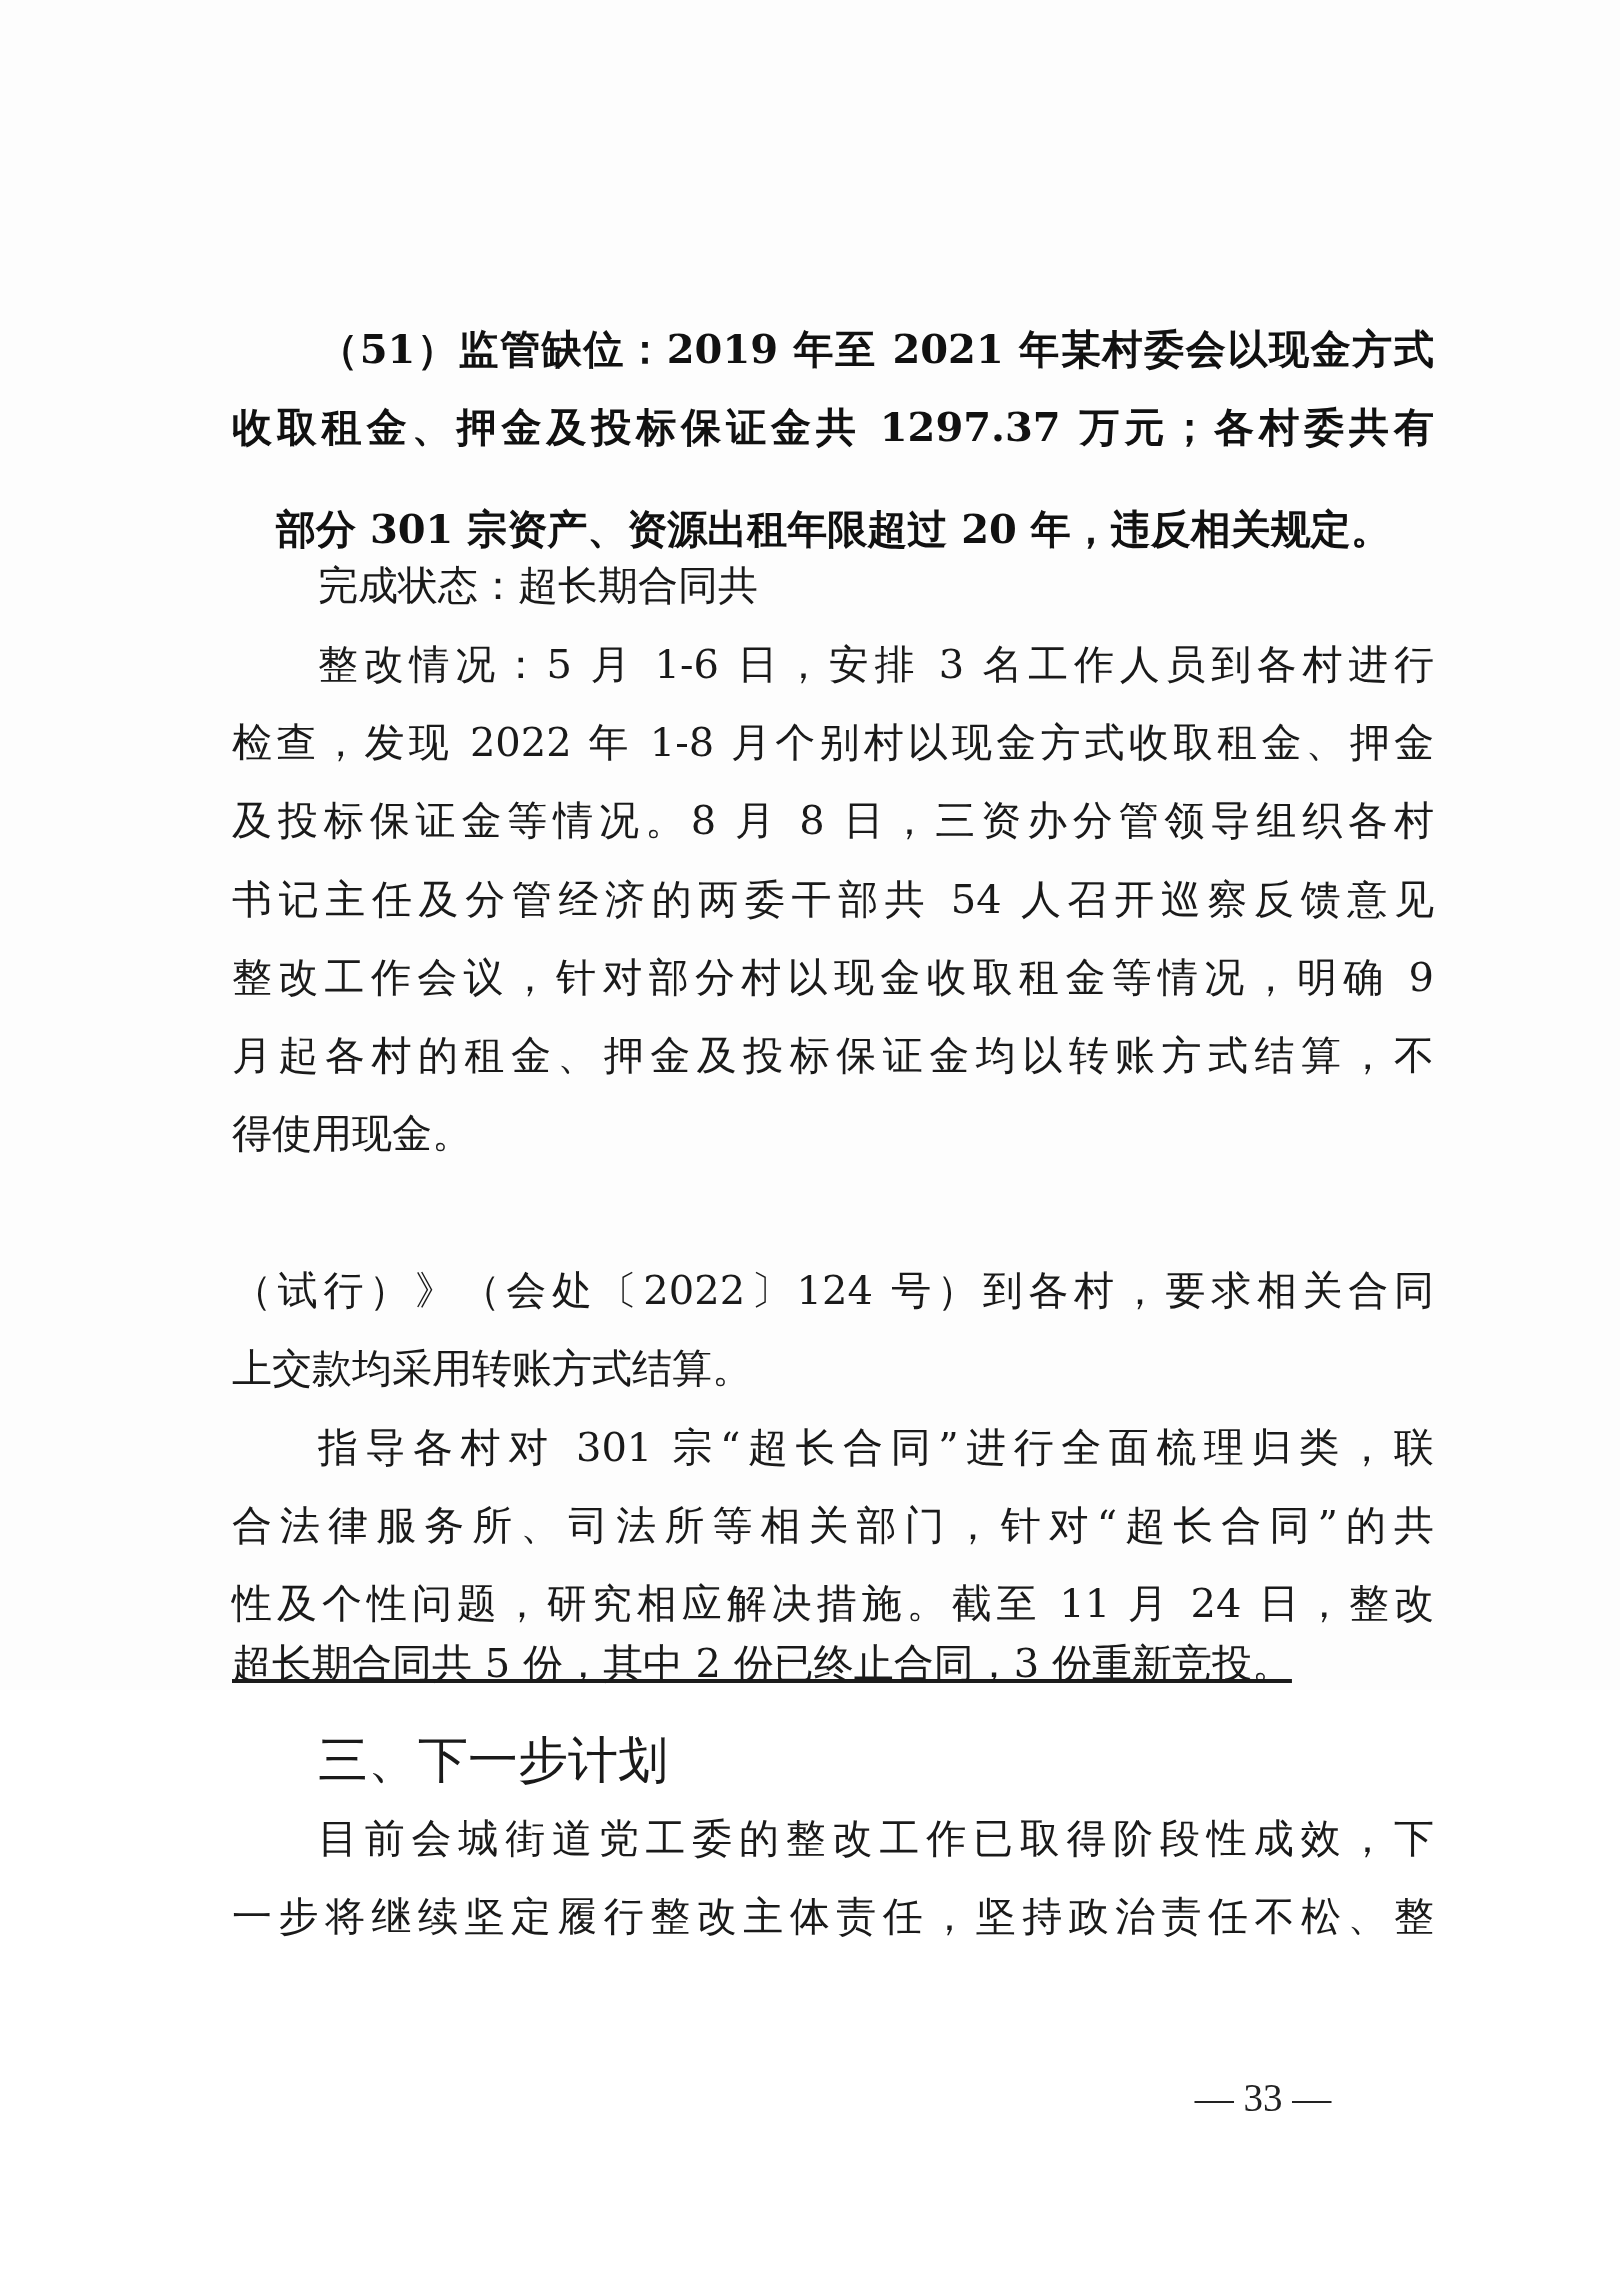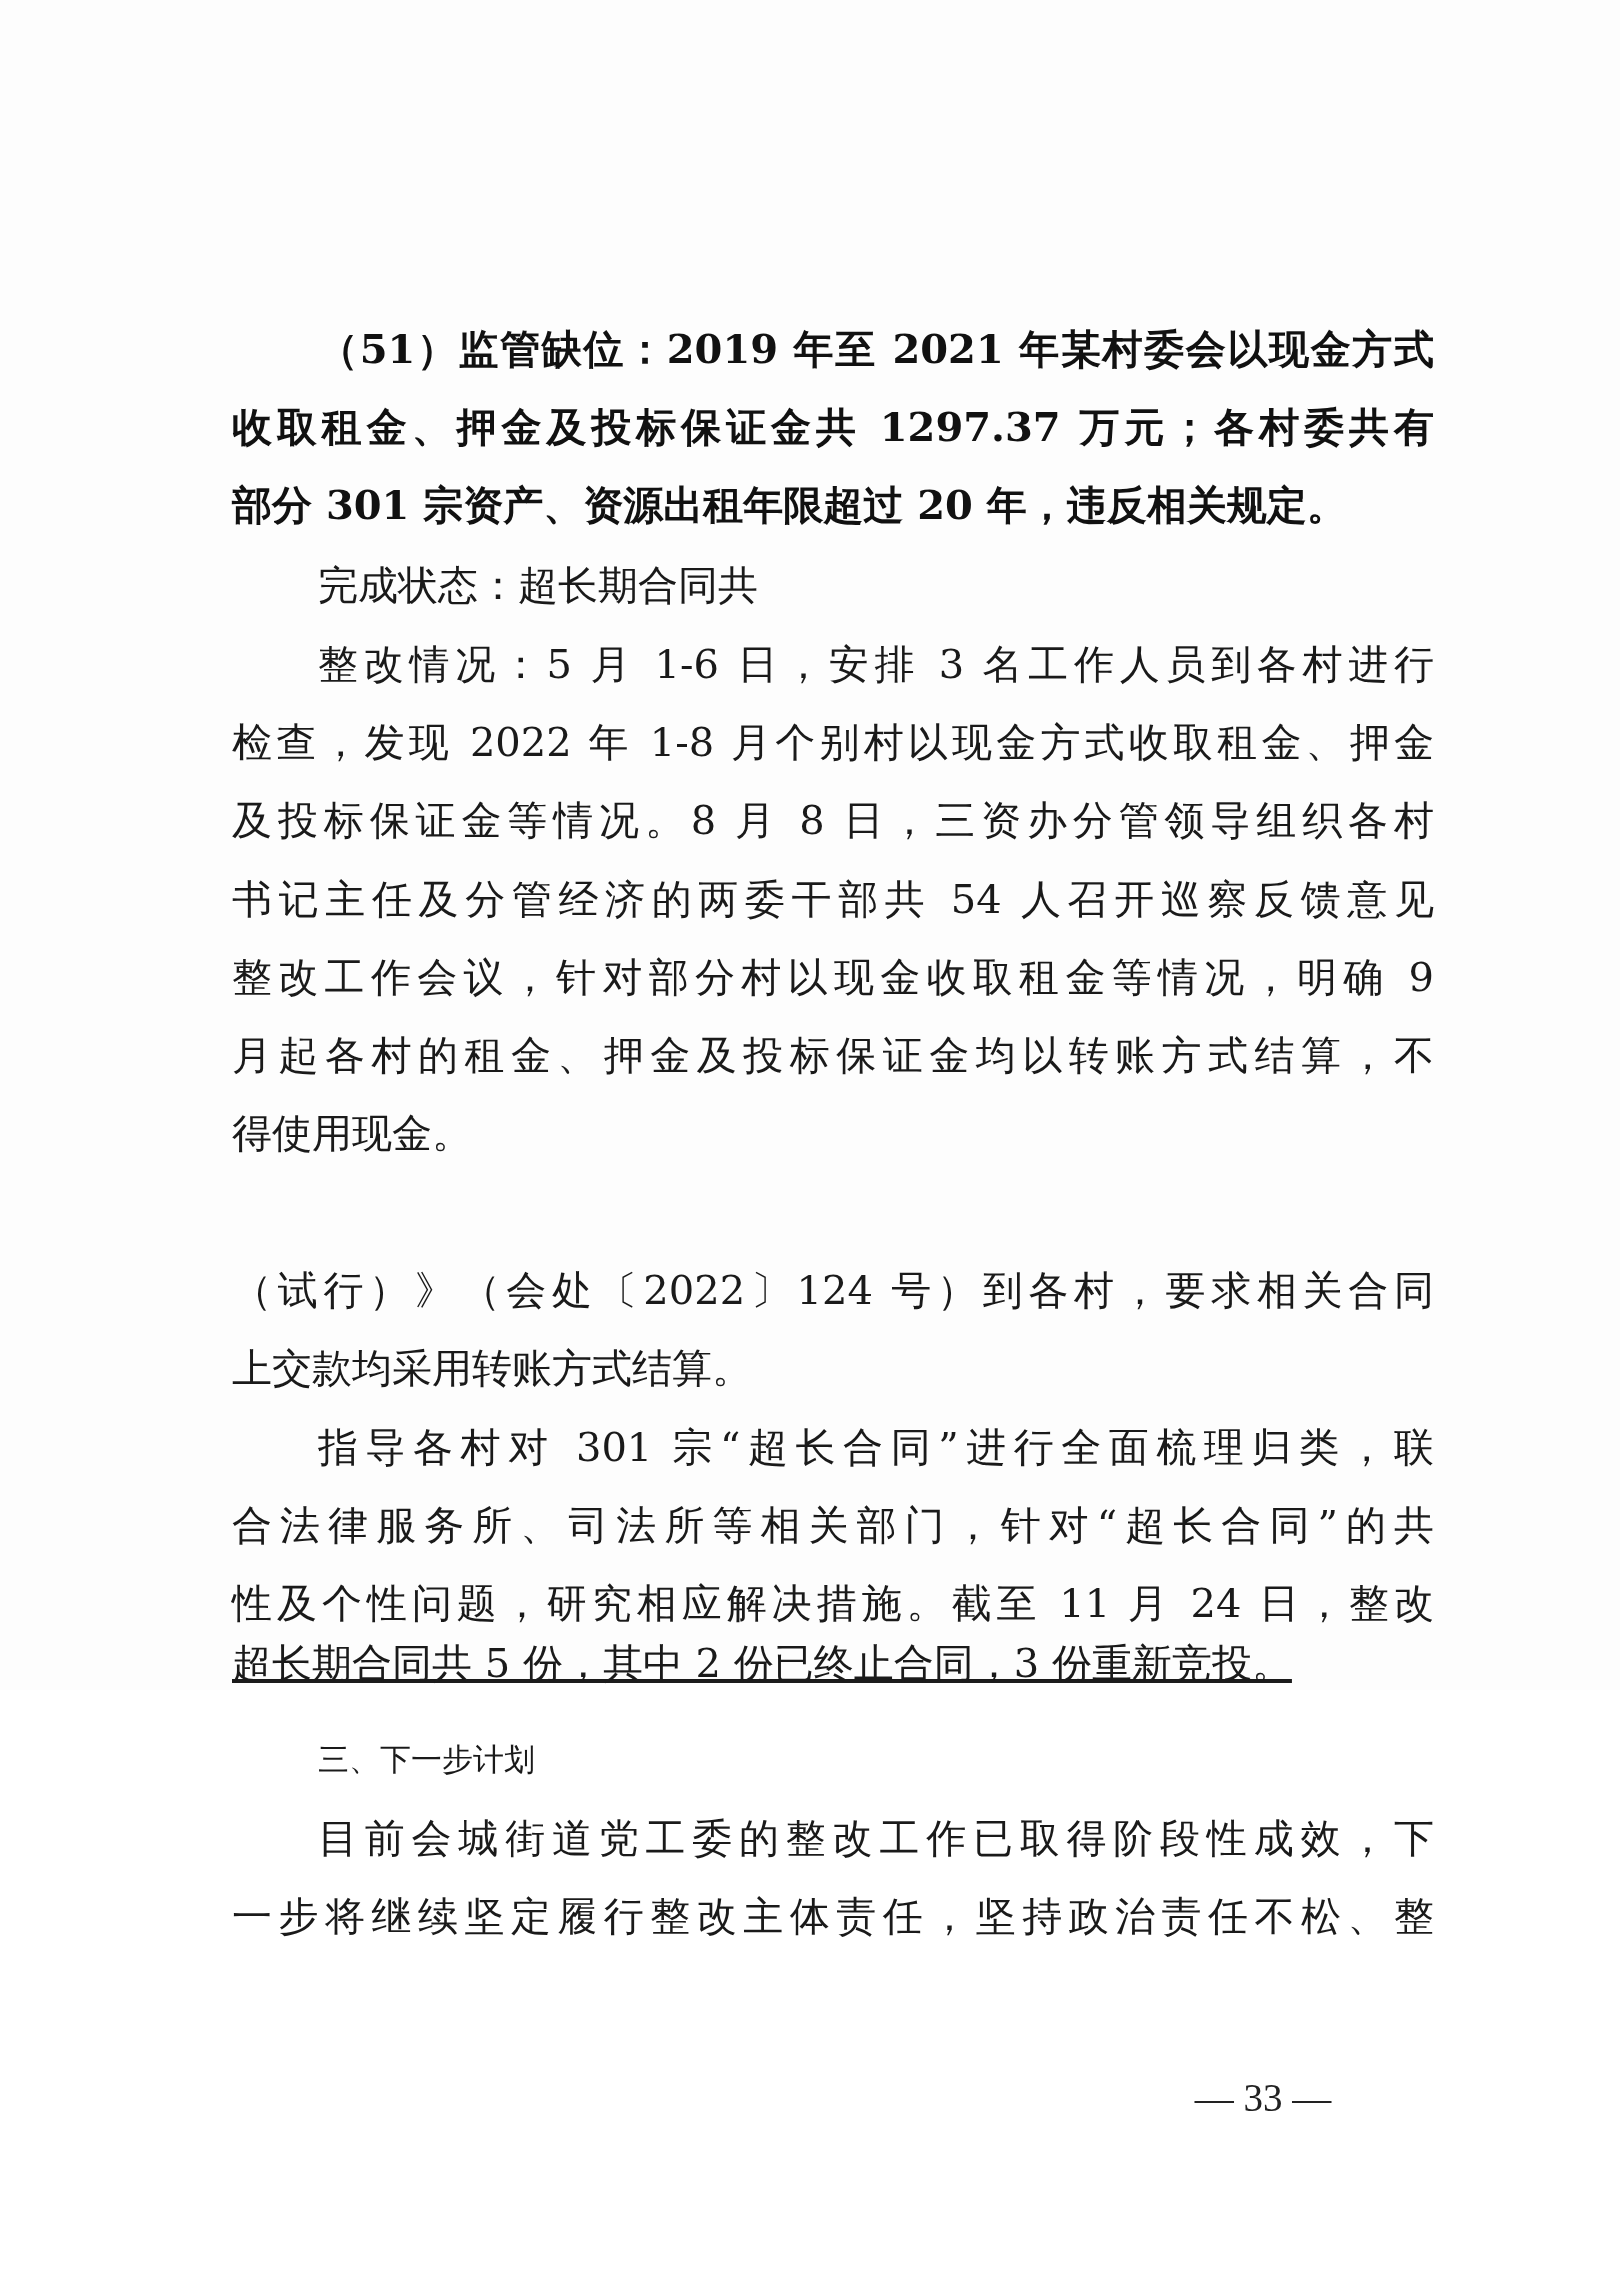--- a/index.html
+++ b/index.html
@@ -40,21 +40,21 @@
     left: 318px;
     width: 1116px;
   }
   .bold {
     font-weight: bold;
     color: #111;
   }
   .heading {
     font-family: Liberation Sans, sans-serif;
     font-weight: normal;
-    font-size: 31px;
+    font-size: 50px;
   }
   .page-number {
     position: absolute;
     left: 1151px;
     top: 2068px;
     width: 224px;
     height: 59px;
     font-size: 39px;
     line-height: 59px;
     text-align: center;
@@ -62,21 +62,21 @@
     color: #222;
   }
 </style>
 </head>
 <body>
 
 <div class="page">
 
   <div class="line indent bold" style="top:310px;">（51）监管缺位：2019 年至 2021 年某村委会以现金方式</div>
   <div class="line bold" style="top:388px;">收取租金、押金及投标保证金共 1297.37 万元；各村委共有</div>
-  <div class="line bold last" style="top:466px;">部分 301 宗资产、资源出租年限超过 20 年，违反相关规定。</div>
+  <div class="line bold last" style="top:490px;margin-left:44px;">部分 301 宗资产、资源出租年限超过 20 年，违反相关规定。</div>
 
   <div class="line indent last" style="top:546px;">完成状态：超长期合同共</div>
 
   <div class="line indent" style="top:625px;">整改情况：5 月 1-6 日，安排 3 名工作人员到各村进行</div>
   <div class="line" style="top:703px;">检查，发现 2022 年 1-8 月个别村以现金方式收取租金、押金</div>
   <div class="line" style="top:781px;">及投标保证金等情况。8 月 8 日，三资办分管领导组织各村</div>
   <div class="line" style="top:860px;">书记主任及分管经济的两委干部共 54 人召开巡察反馈意见</div>
   <div class="line" style="top:938px;">整改工作会议，针对部分村以现金收取租金等情况，明确 9</div>
   <div class="line" style="top:1016px;">月起各村的租金、押金及投标保证金均以转账方式结算，不</div>
   <div class="line last" style="top:1094px;">得使用现金。</div>

